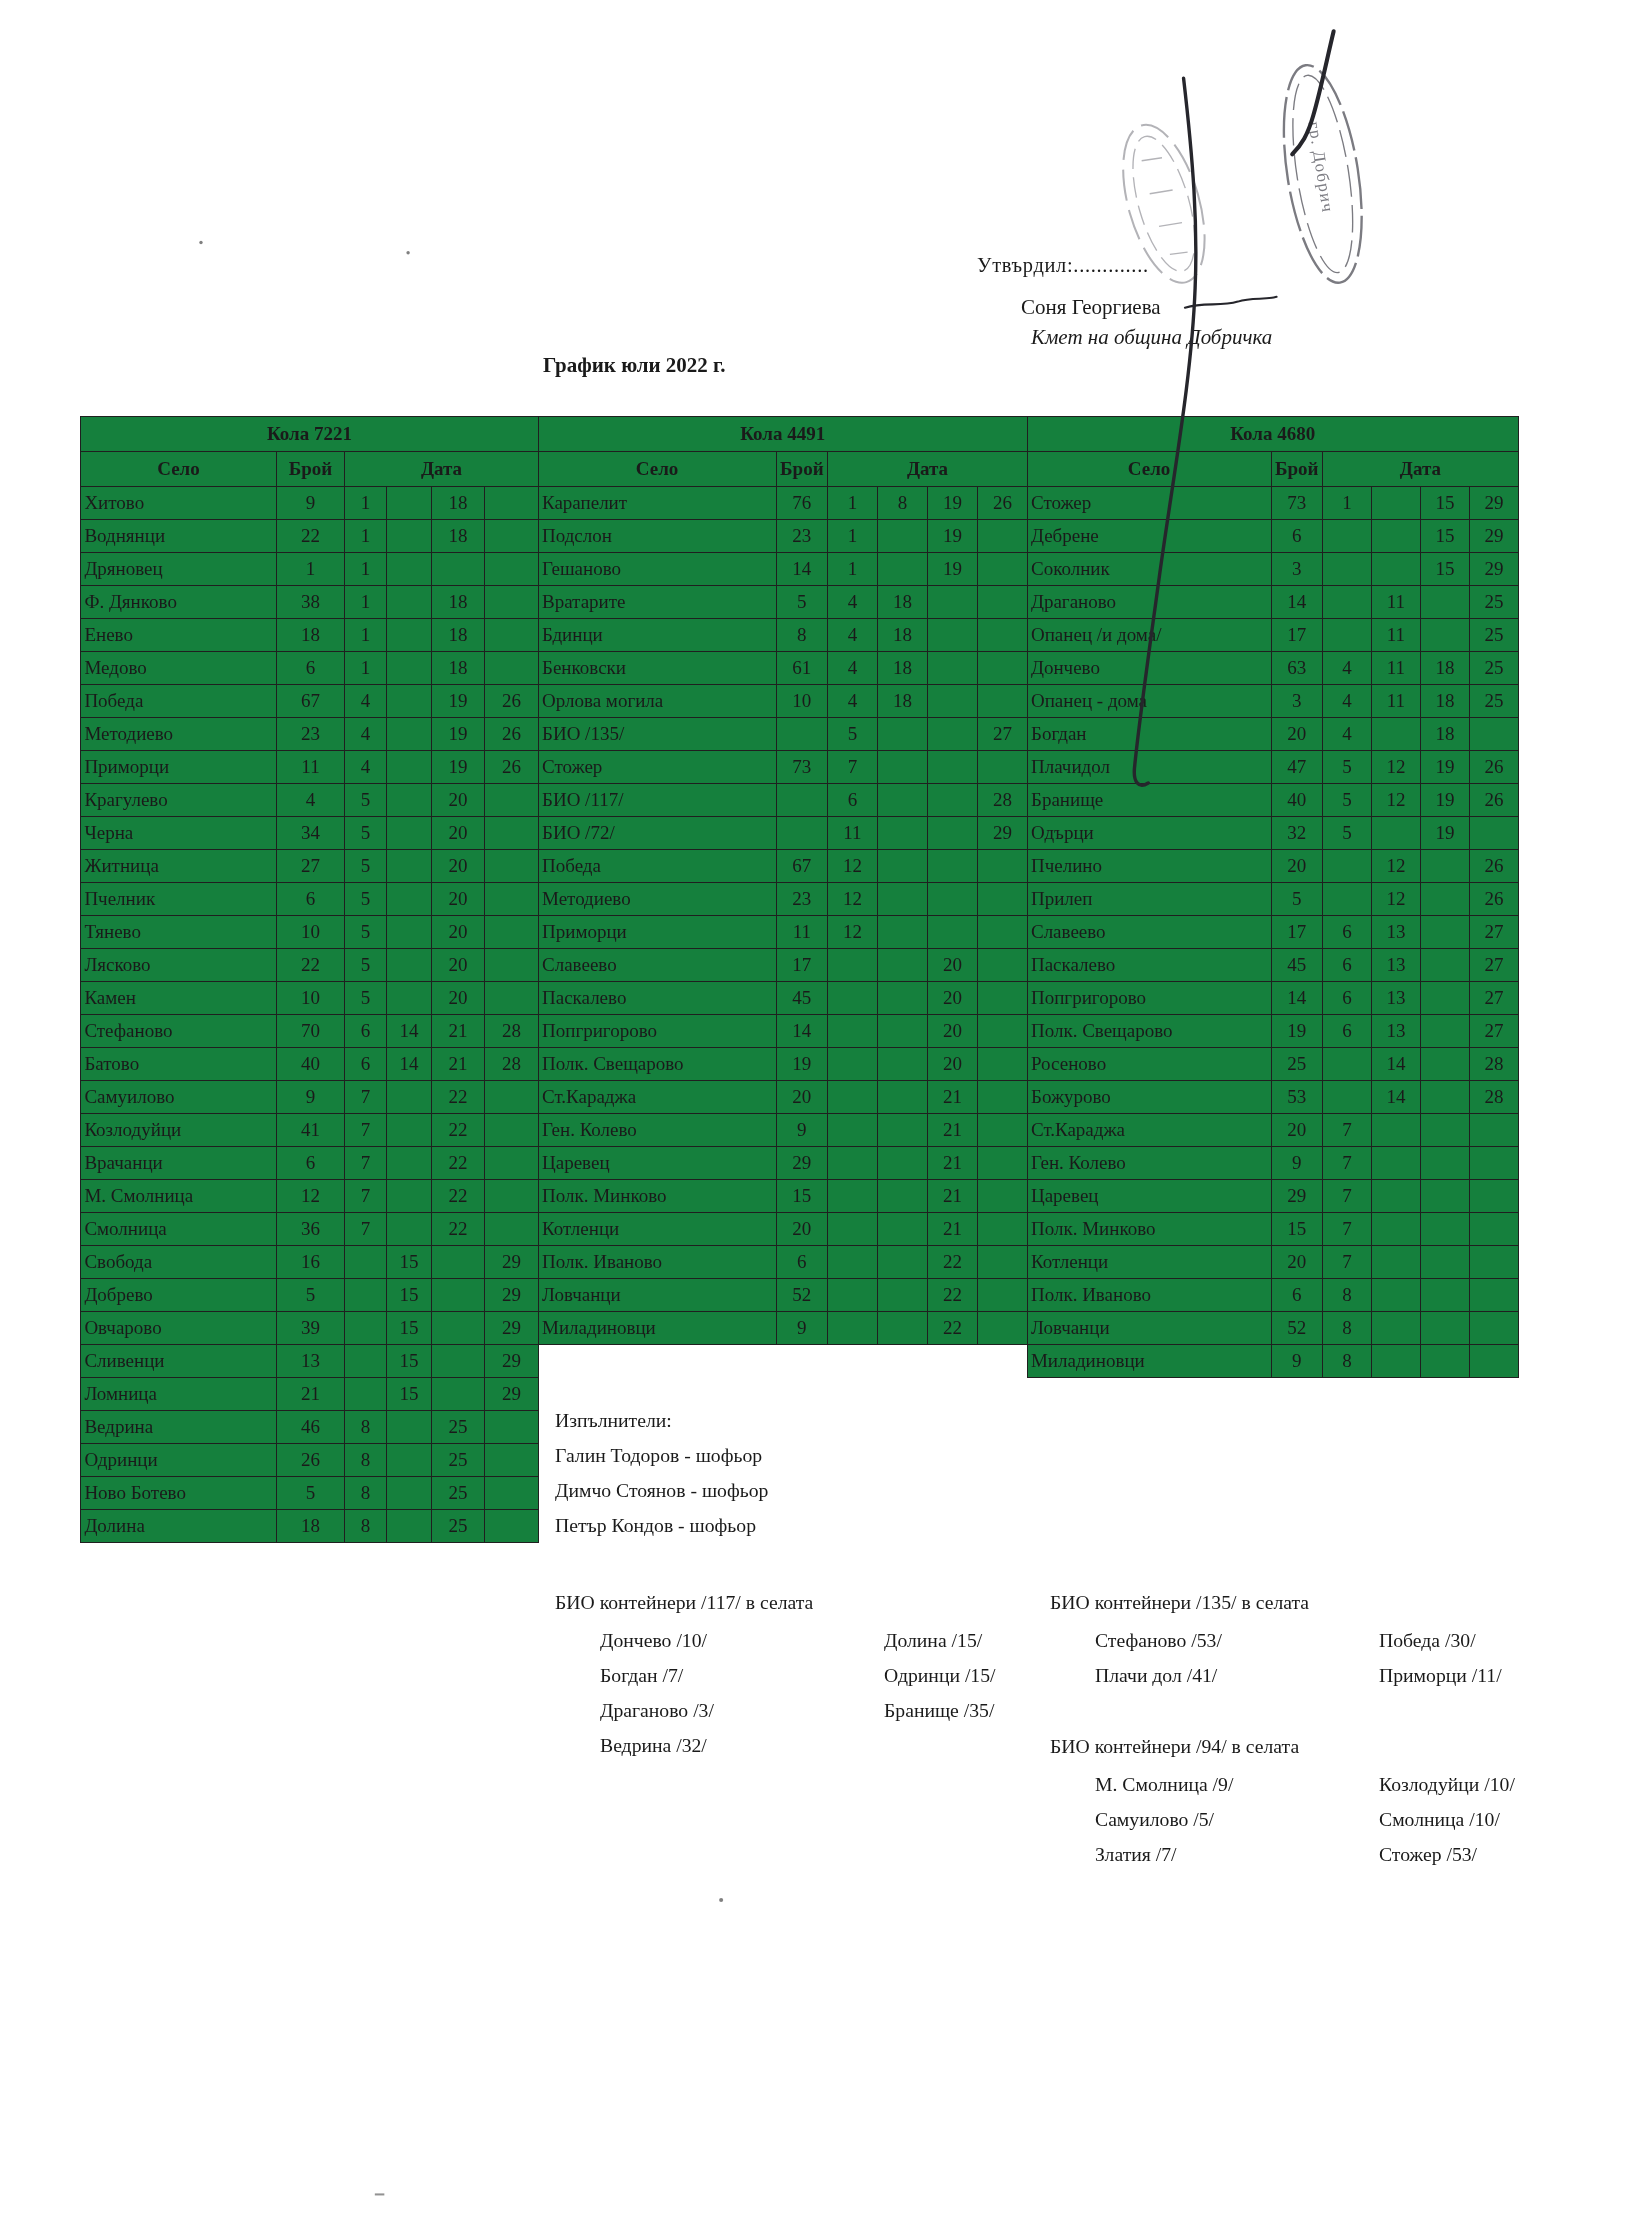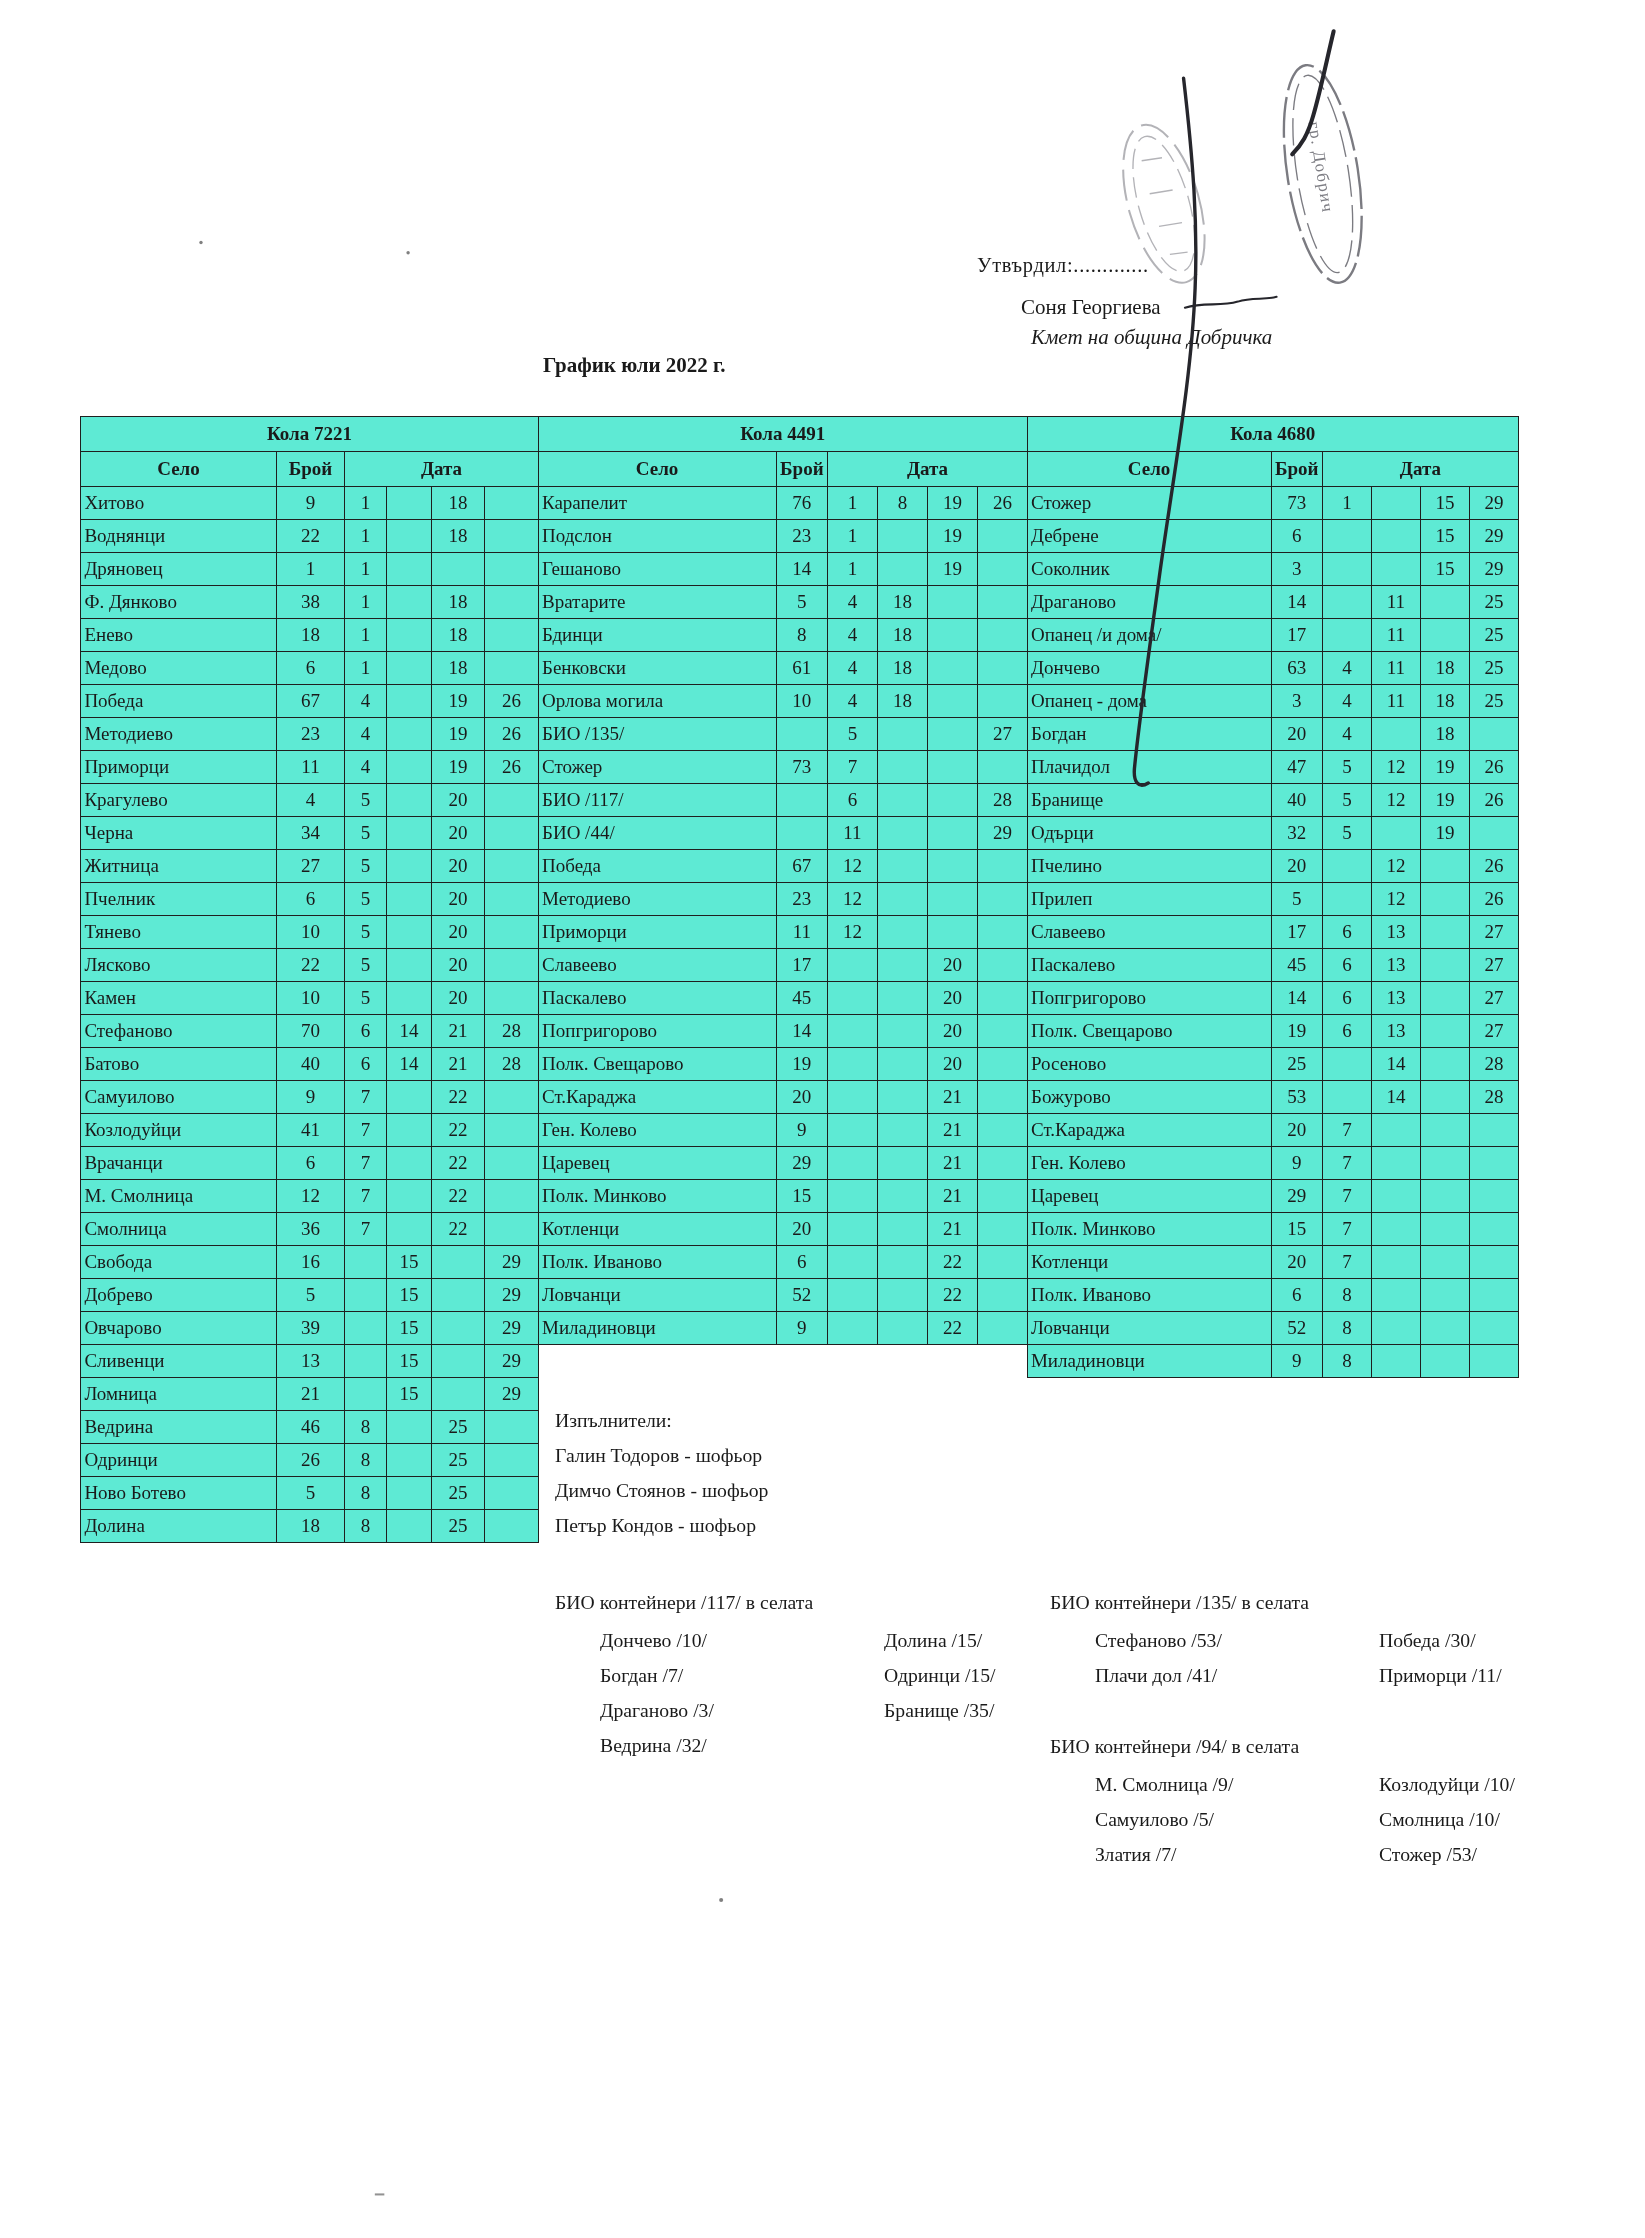--- a/index.html
+++ b/index.html
@@ -4,21 +4,21 @@
 <style>
   html,body{margin:0;padding:0;background:#ffffff;}
   .page{position:relative;width:1646px;height:2239px;background:#ffffff;
         font-family:"Liberation Serif",serif;color:#1a1a1a;overflow:hidden;}
   .abs{position:absolute;}
   .approval-label{left:949px;top:254px;font-size:20.4px;letter-spacing:0.7px;margin-left:28px;}
   .approval-name{left:1021px;top:295px;font-size:21px;}
   .approval-title{left:1031px;top:325px;font-size:21px;font-style:italic;}
   .doc-title{left:543px;top:353px;font-size:21px;font-weight:700;}
   .tables{left:80px;top:416px;display:flex;align-items:flex-start;}
-  table.sched{border-collapse:collapse;table-layout:fixed;background:#5eead4;}
+  table.sched{border-collapse:collapse;table-layout:fixed;background:#15803d;}
   table.sched + table.sched{margin-left:-1.4px;}
   .sched th,.sched td{border:1.4px solid #1f1f1f;padding:0 3.4px;font-size:19px;
         vertical-align:middle;white-space:nowrap;overflow:hidden;}
   .sched th{font-weight:700;text-align:center;height:34px;}
   .sched td{height:32px;}
   .sched td.village{text-align:left;}
   .sched td.num{text-align:center;padding:0 1.4px;}
   .executors{left:555px;top:1403px;font-size:19.7px;line-height:35px;}
   .bio{font-size:19.7px;line-height:35px;}
   .bio-117{left:555px;top:1585px;}
@@ -415,21 +415,21 @@
           </tr>
           <tr>
             <td class="village">БИО /117/</td>
             <td class="num"></td>
             <td class="num">6</td>
             <td class="num"></td>
             <td class="num"></td>
             <td class="num">28</td>
           </tr>
           <tr>
-            <td class="village">БИО /44/</td>
+            <td class="village">БИО /72/</td>
             <td class="num"></td>
             <td class="num">11</td>
             <td class="num"></td>
             <td class="num"></td>
             <td class="num">29</td>
           </tr>
           <tr>
             <td class="village">Победа</td>
             <td class="num">67</td>
             <td class="num">12</td>

